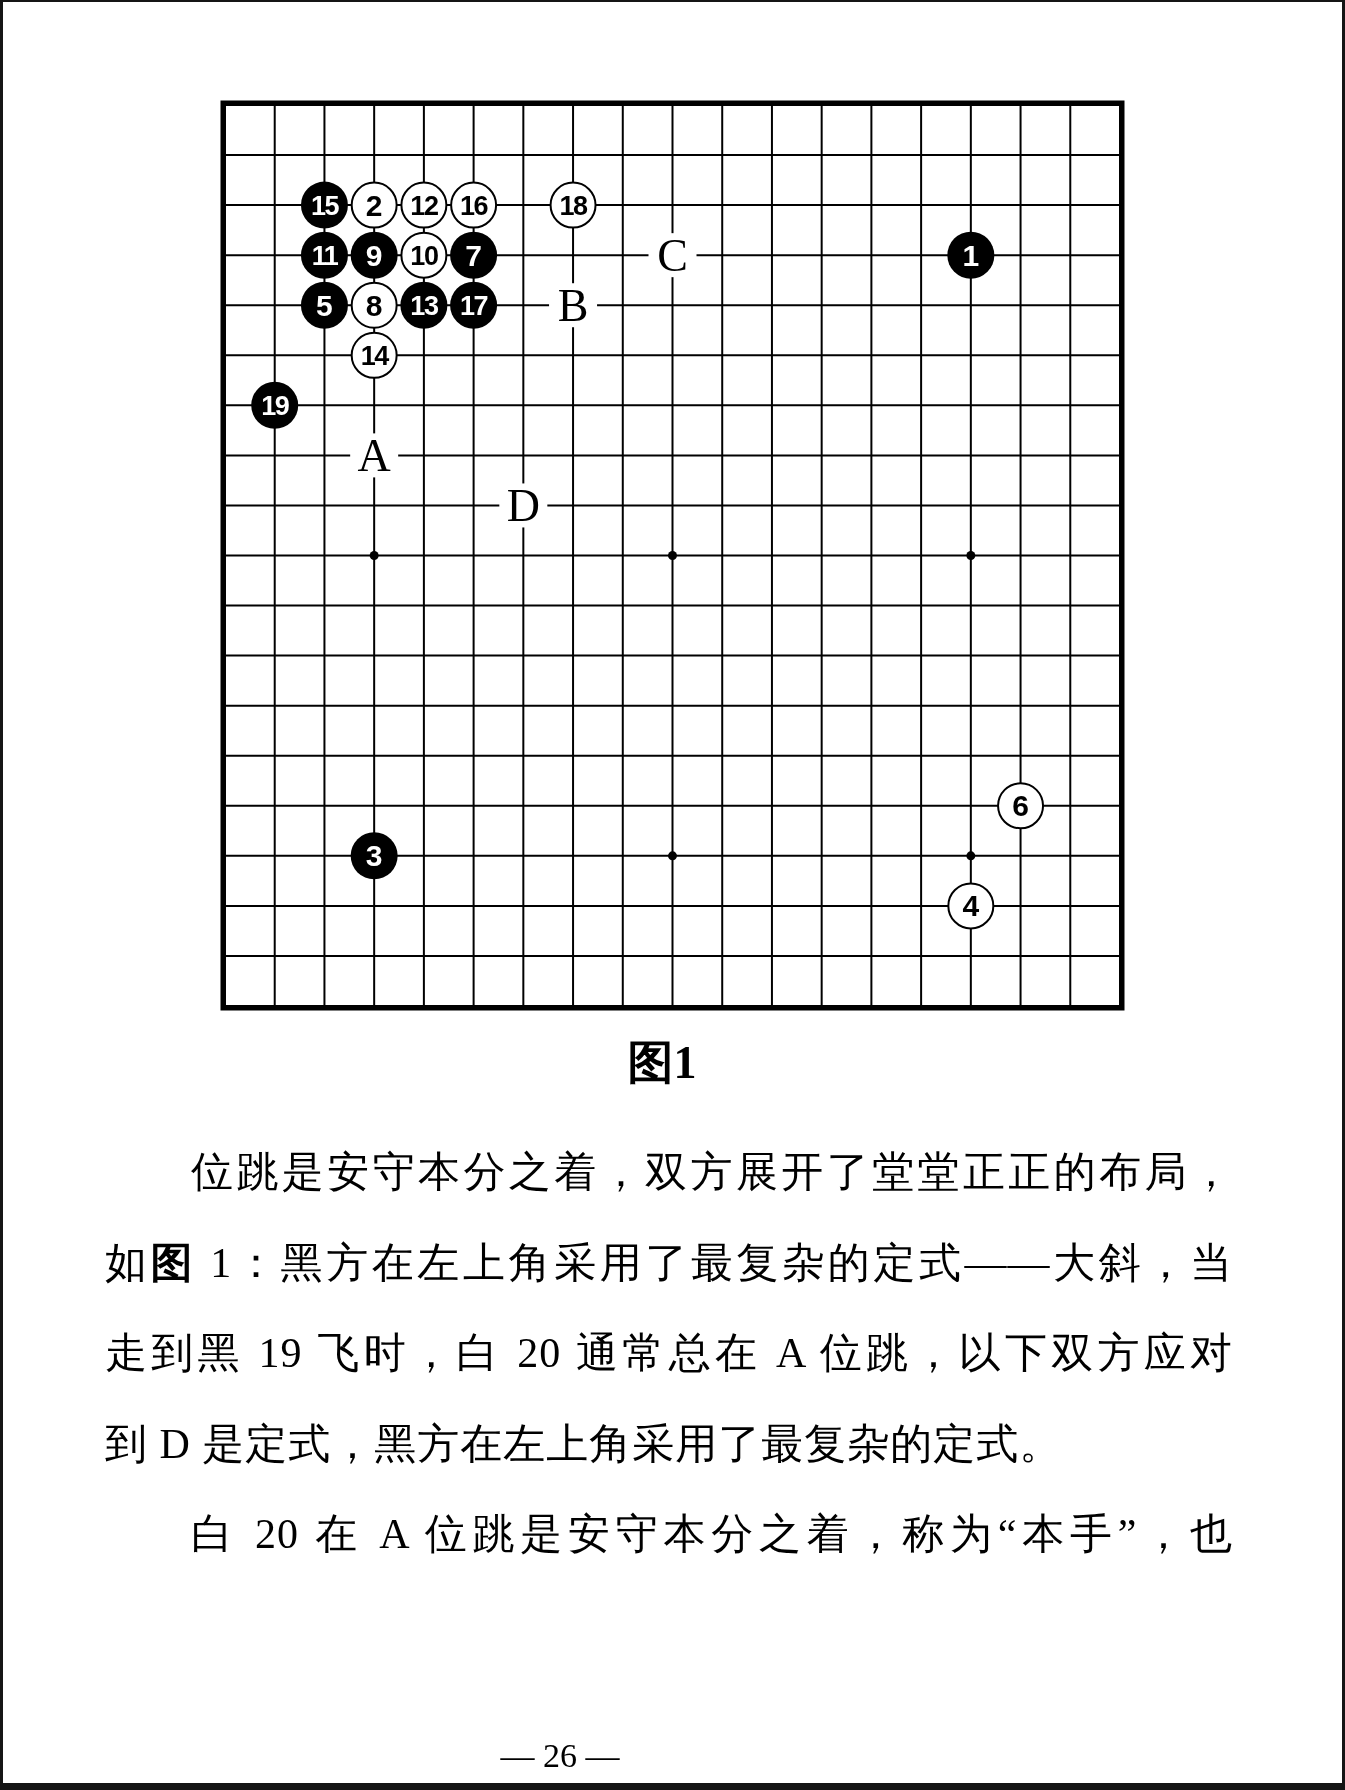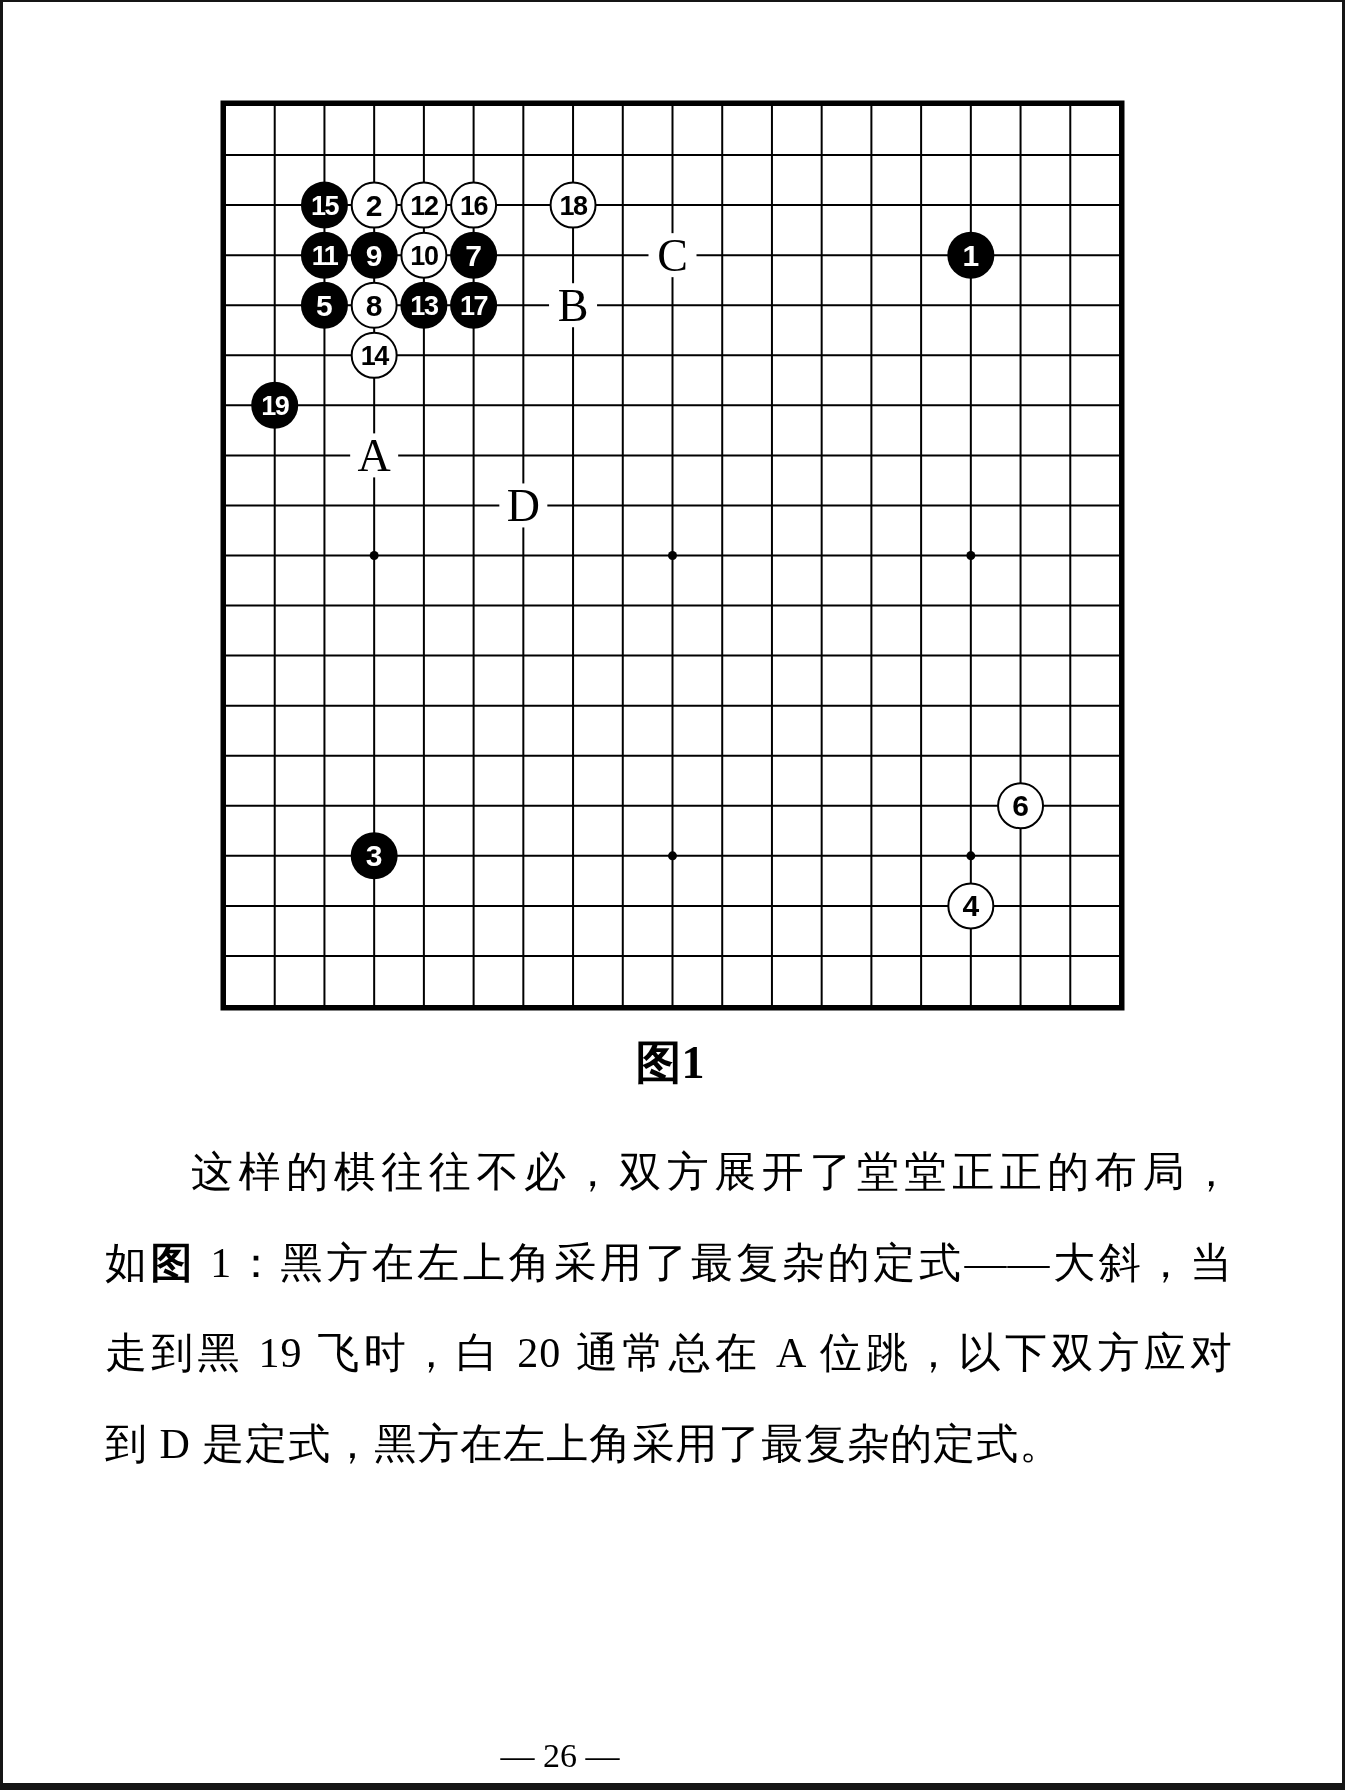--- a/index.html
+++ b/index.html
@@ -14,21 +14,21 @@
   
   .frame{position:absolute;background:#151515;}
   .frame.top{left:0;top:0;width:100%;height:2px;}
   .frame.left{left:0;top:0;width:3px;height:100%;}
   .frame.right{right:0;top:0;width:3px;height:100%;}
   .frame.bottom{left:0;bottom:0;width:100%;height:7px;}
 
   #board-svg{position:absolute;left:0;top:0;}
 
   .caption{
-    position:absolute;left:222px;top:1034px;width:896px;height:58px;
+    position:absolute;left:214px;top:1034px;width:896px;height:58px;
     line-height:58px;text-align:center;
     font-size:46px;font-weight:bold;
   }
   .text-line{
     position:absolute;left:105px;width:1128px;height:90px;
     line-height:90px;font-size:42px;
     letter-spacing:1px;
     text-align:justify;text-align-last:justify;
     white-space:nowrap;
   }
@@ -141,30 +141,33 @@
       <text x="473.6111111111111" y="314.72222222222223" text-anchor="middle" font-size="27" font-weight="bold" letter-spacing="-1.5" font-family="&quot;Liberation Sans&quot;,&quot;DejaVu Sans&quot;,sans-serif" fill="#ffffff">17</text>
       <circle cx="573.0555555555555" cy="205.11111111111111" r="22.5" fill="#ffffff" stroke="#000000" stroke-width="2"></circle>
       <text x="573.0555555555555" y="214.61111111111111" text-anchor="middle" font-size="27" font-weight="bold" letter-spacing="-1.5" font-family="&quot;Liberation Sans&quot;,&quot;DejaVu Sans&quot;,sans-serif" fill="#000000">18</text>
       <circle cx="274.72222222222223" cy="405.33333333333337" r="23.5" fill="#000000" stroke="#000000" stroke-width="0"></circle>
       <text x="274.72222222222223" y="414.83333333333337" text-anchor="middle" font-size="27" font-weight="bold" letter-spacing="-1.5" font-family="&quot;Liberation Sans&quot;,&quot;DejaVu Sans&quot;,sans-serif" fill="#ffffff">19</text>
     </svg>
 
   <div class="caption">图1</div>
 
   <div class="text-line l1 indent">
-    <span>这样的棋往往不必，双方展开了堂堂正正的布局，</span>
+    <span>位跳是安守本分之着，双方展开了堂堂正正的布局，</span>
   </div>
   <div class="text-line l2">
     <span>如</span><b>图</b><span> 1：黑方在左上角采用了最复杂的定式——大斜，当</span>
   </div>
   <div class="text-line l3">
     <span>走到黑 19 飞时，白 20 通常总在 A 位跳，以下双方应对</span>
   </div>
   <div class="text-line l4 endline">
     <span>到 D 是定式，黑方在左上角采用了最复杂的定式。</span>
+  </div>
+  <div class="text-line l5 indent">
+    <span>白 20 在 A 位跳是安守本分之着，称为“本手”，也</span>
   </div>
 
   <div class="page-number">— 26 —</div>
 
   <div class="frame top"></div>
   <div class="frame left"></div>
   <div class="frame right"></div>
   <div class="frame bottom"></div>
 </div>
 

